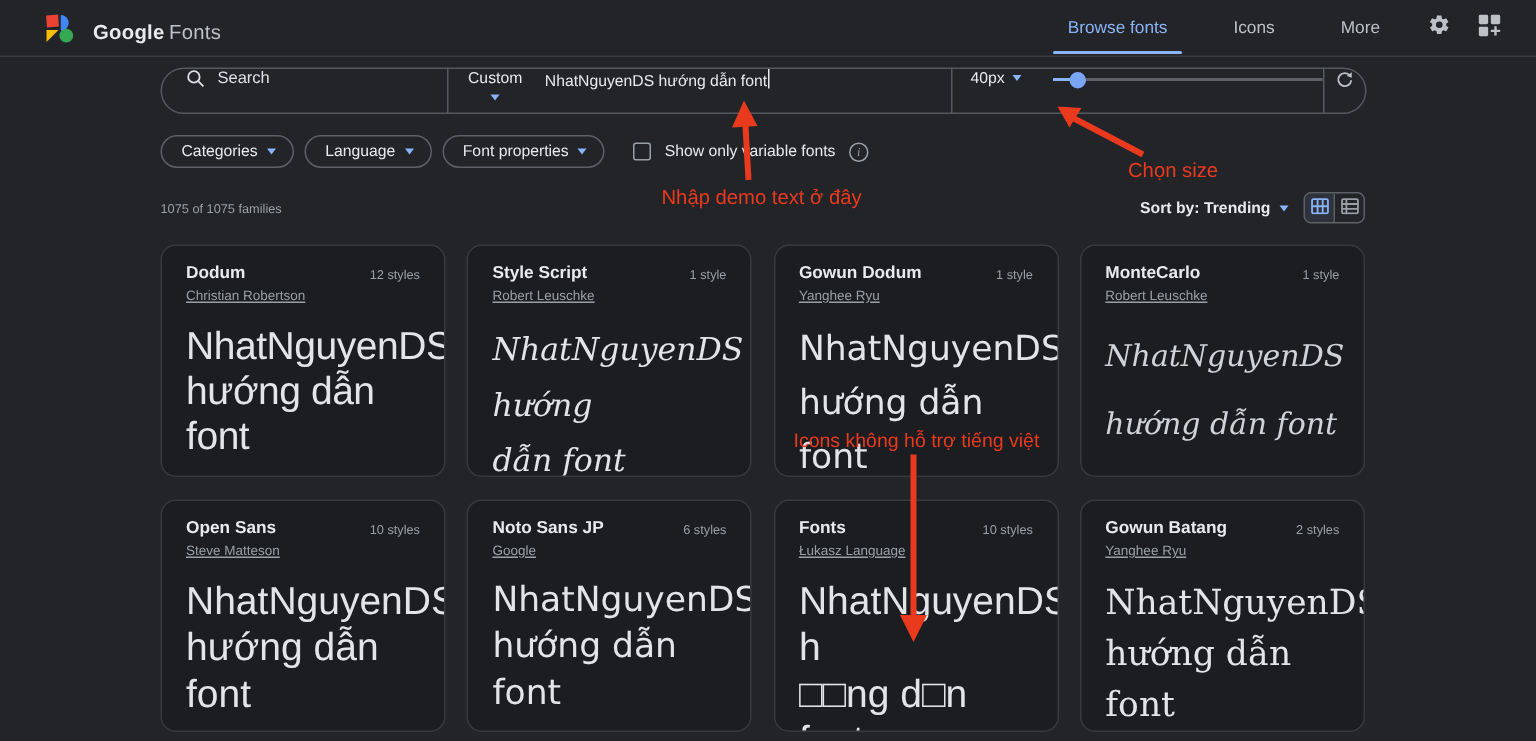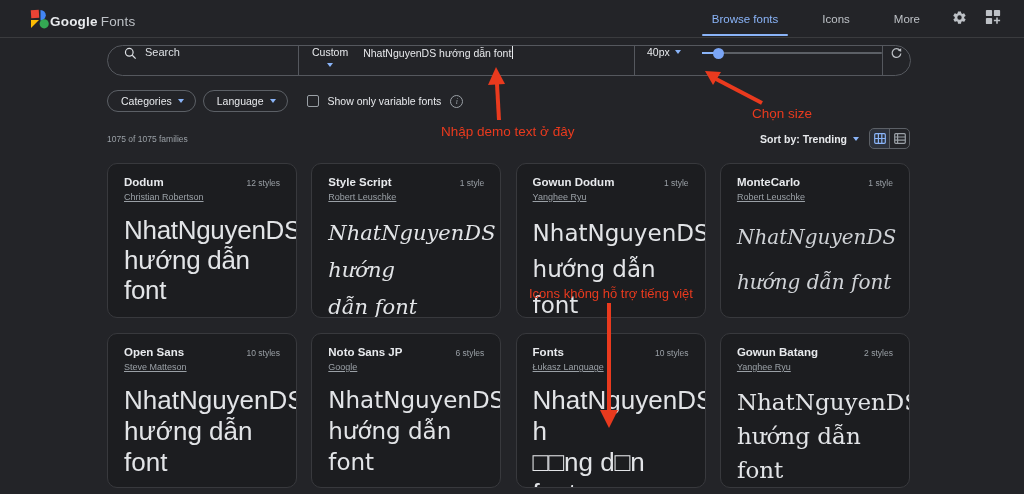--- a/index.html
+++ b/index.html
@@ -5,21 +5,21 @@
   * { margin:0; padding:0; box-sizing:border-box; }
   html,body { background:#17181a; }
   .page {
     position:relative; width:1024px; height:494px; overflow:hidden;
     background:#232428; color:#e8eaed;
     font-family:"Liberation Sans", sans-serif;
   }
   
   .topbar { position:absolute; left:0; top:0; width:1024px; height:38px;
     border-bottom:1px solid #3a3b3e; background:#232428; }
-  .logo { position:absolute; left:30px; top:9px; display:flex; align-items:center; gap:0; cursor:pointer; }
+  .logo { position:absolute; left:30px; top:9px; display:flex; align-items:center; gap:12px; cursor:pointer; }
   .logo-title { font-size:13.5px; letter-spacing:.2px; }
   .logo-title .p1 { color:#e8eaed; font-weight:bold; }
   .logo-title .p2 { color:#bdc1c6; margin-left:3px; }
   .nav { position:absolute; right:0; top:0; height:38px; display:flex; align-items:center; }
   .nav-item { position:relative; height:38px; display:flex; align-items:center;
     padding:0 22px; font-size:11.5px; color:#bdc1c6; cursor:pointer; }
   .nav-item.active { color:#8ab4f8; }
   .nav-item.active::after { content:""; position:absolute; left:12px; right:12px; bottom:2px;
     height:2px; background:#8ab4f8; border-radius:2px; }
   .icon-btn { width:34px; height:38px; display:flex; align-items:center; justify-content:center; cursor:pointer; }
@@ -174,20 +174,24 @@
 
   <div class="filters">
     <span class="pill">
       <span>Categories</span>
       <span class="caret"></span>
     </span>
     <span class="pill">
       <span>Language</span>
       <span class="caret"></span>
     </span>
+    <span class="pill">
+      <span>Font properties</span>
+      <span class="caret"></span>
+    </span>
     <span class="vf">
       <span class="checkbox"></span>
       <span class="vf-label">Show only variable fonts</span>
       <span class="info">i</span>
     </span>
   </div>
 
   <div class="count">1075 of 1075 families</div>
   <div class="sortbar">
     <span class="sort-label">

